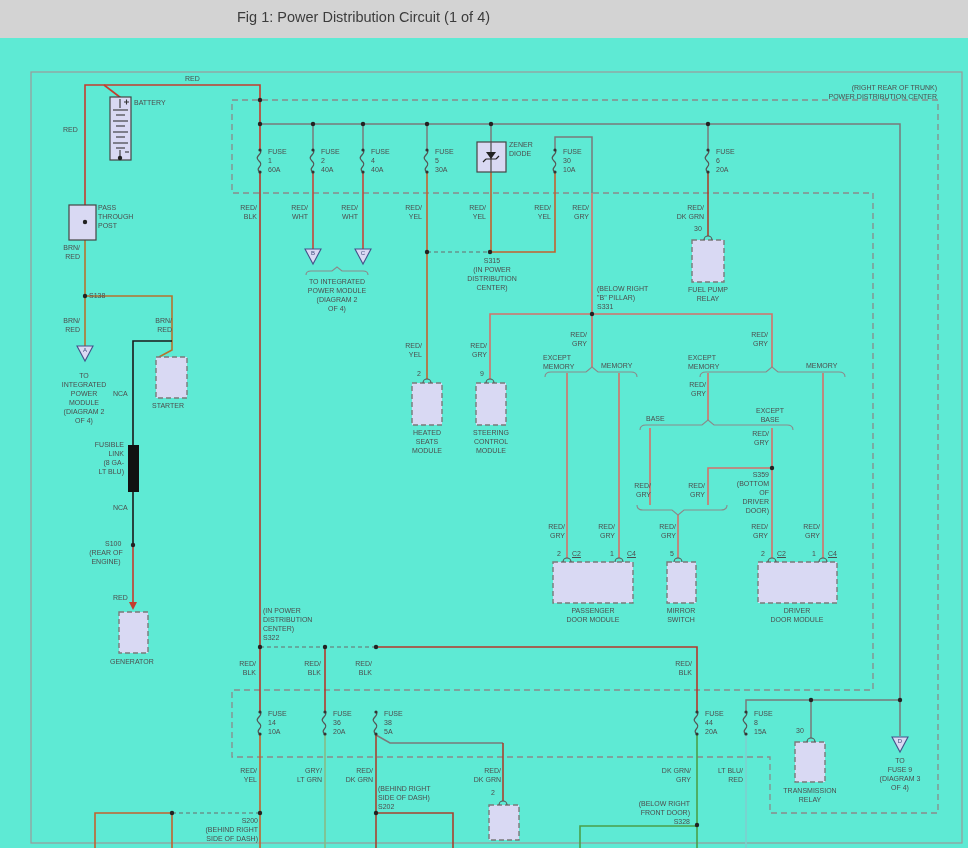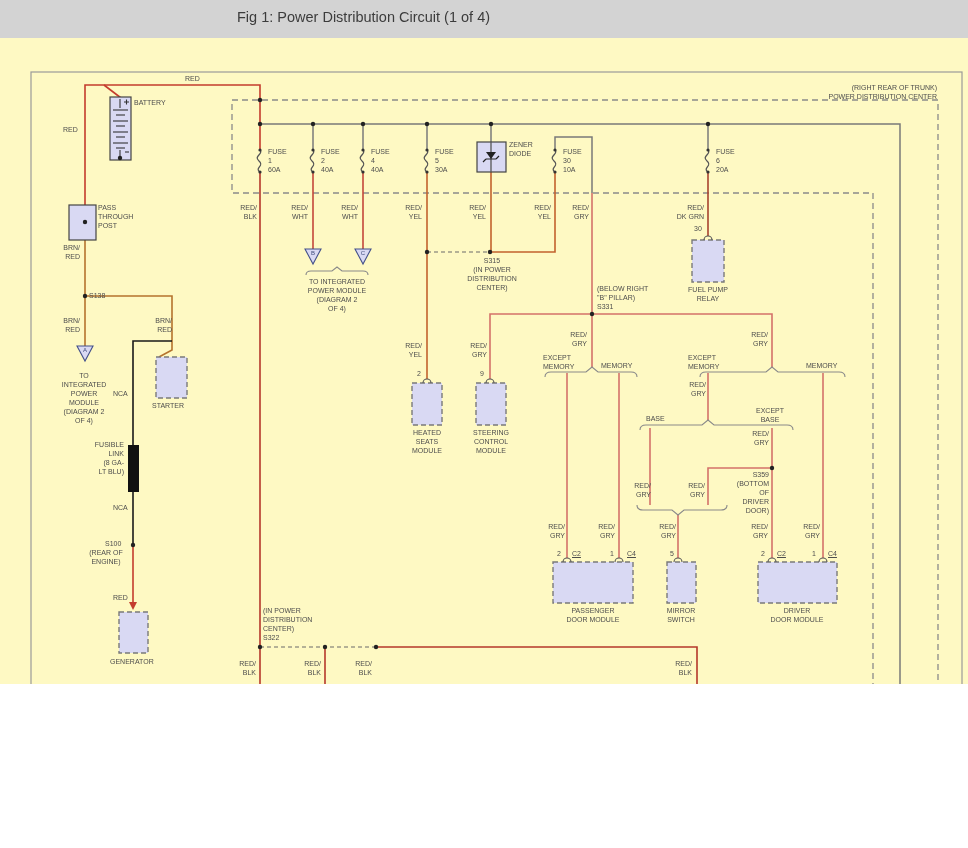--- a/index.html
+++ b/index.html
@@ -1,17 +1,17 @@
 <!DOCTYPE html>
 <html><head>
 <meta charset="utf-8">
 <style>
   html,body{margin:0;padding:0;background:#fff;}
-  #stage{position:relative;width:968px;height:684px;overflow:hidden;
-         font-family:"Liberation Sans",sans-serif;background:#fef9c3;}
+  #stage{position:relative;width:968px;height:848px;overflow:hidden;
+         font-family:"Liberation Sans",sans-serif;background:#5eead4;}
   #titlebar{position:absolute;left:0;top:0;width:968px;height:38px;background:#d3d3d3;}
   #titletext{position:absolute;left:237px;top:9px;font-size:14.5px;color:#3c3c3c;}
   #diagram-svg{position:absolute;left:0;top:0;}
   .lb{position:absolute;font-size:7px;line-height:1.3;color:#4d4d4d;white-space:pre-line;}
   .r{text-align:right;}
   .c{text-align:center;}
   .u{text-decoration:underline;}
   .tri-letter{position:absolute;font-size:6px;color:#3f4c7a;width:8px;text-align:center;}
 </style>
 </head>

